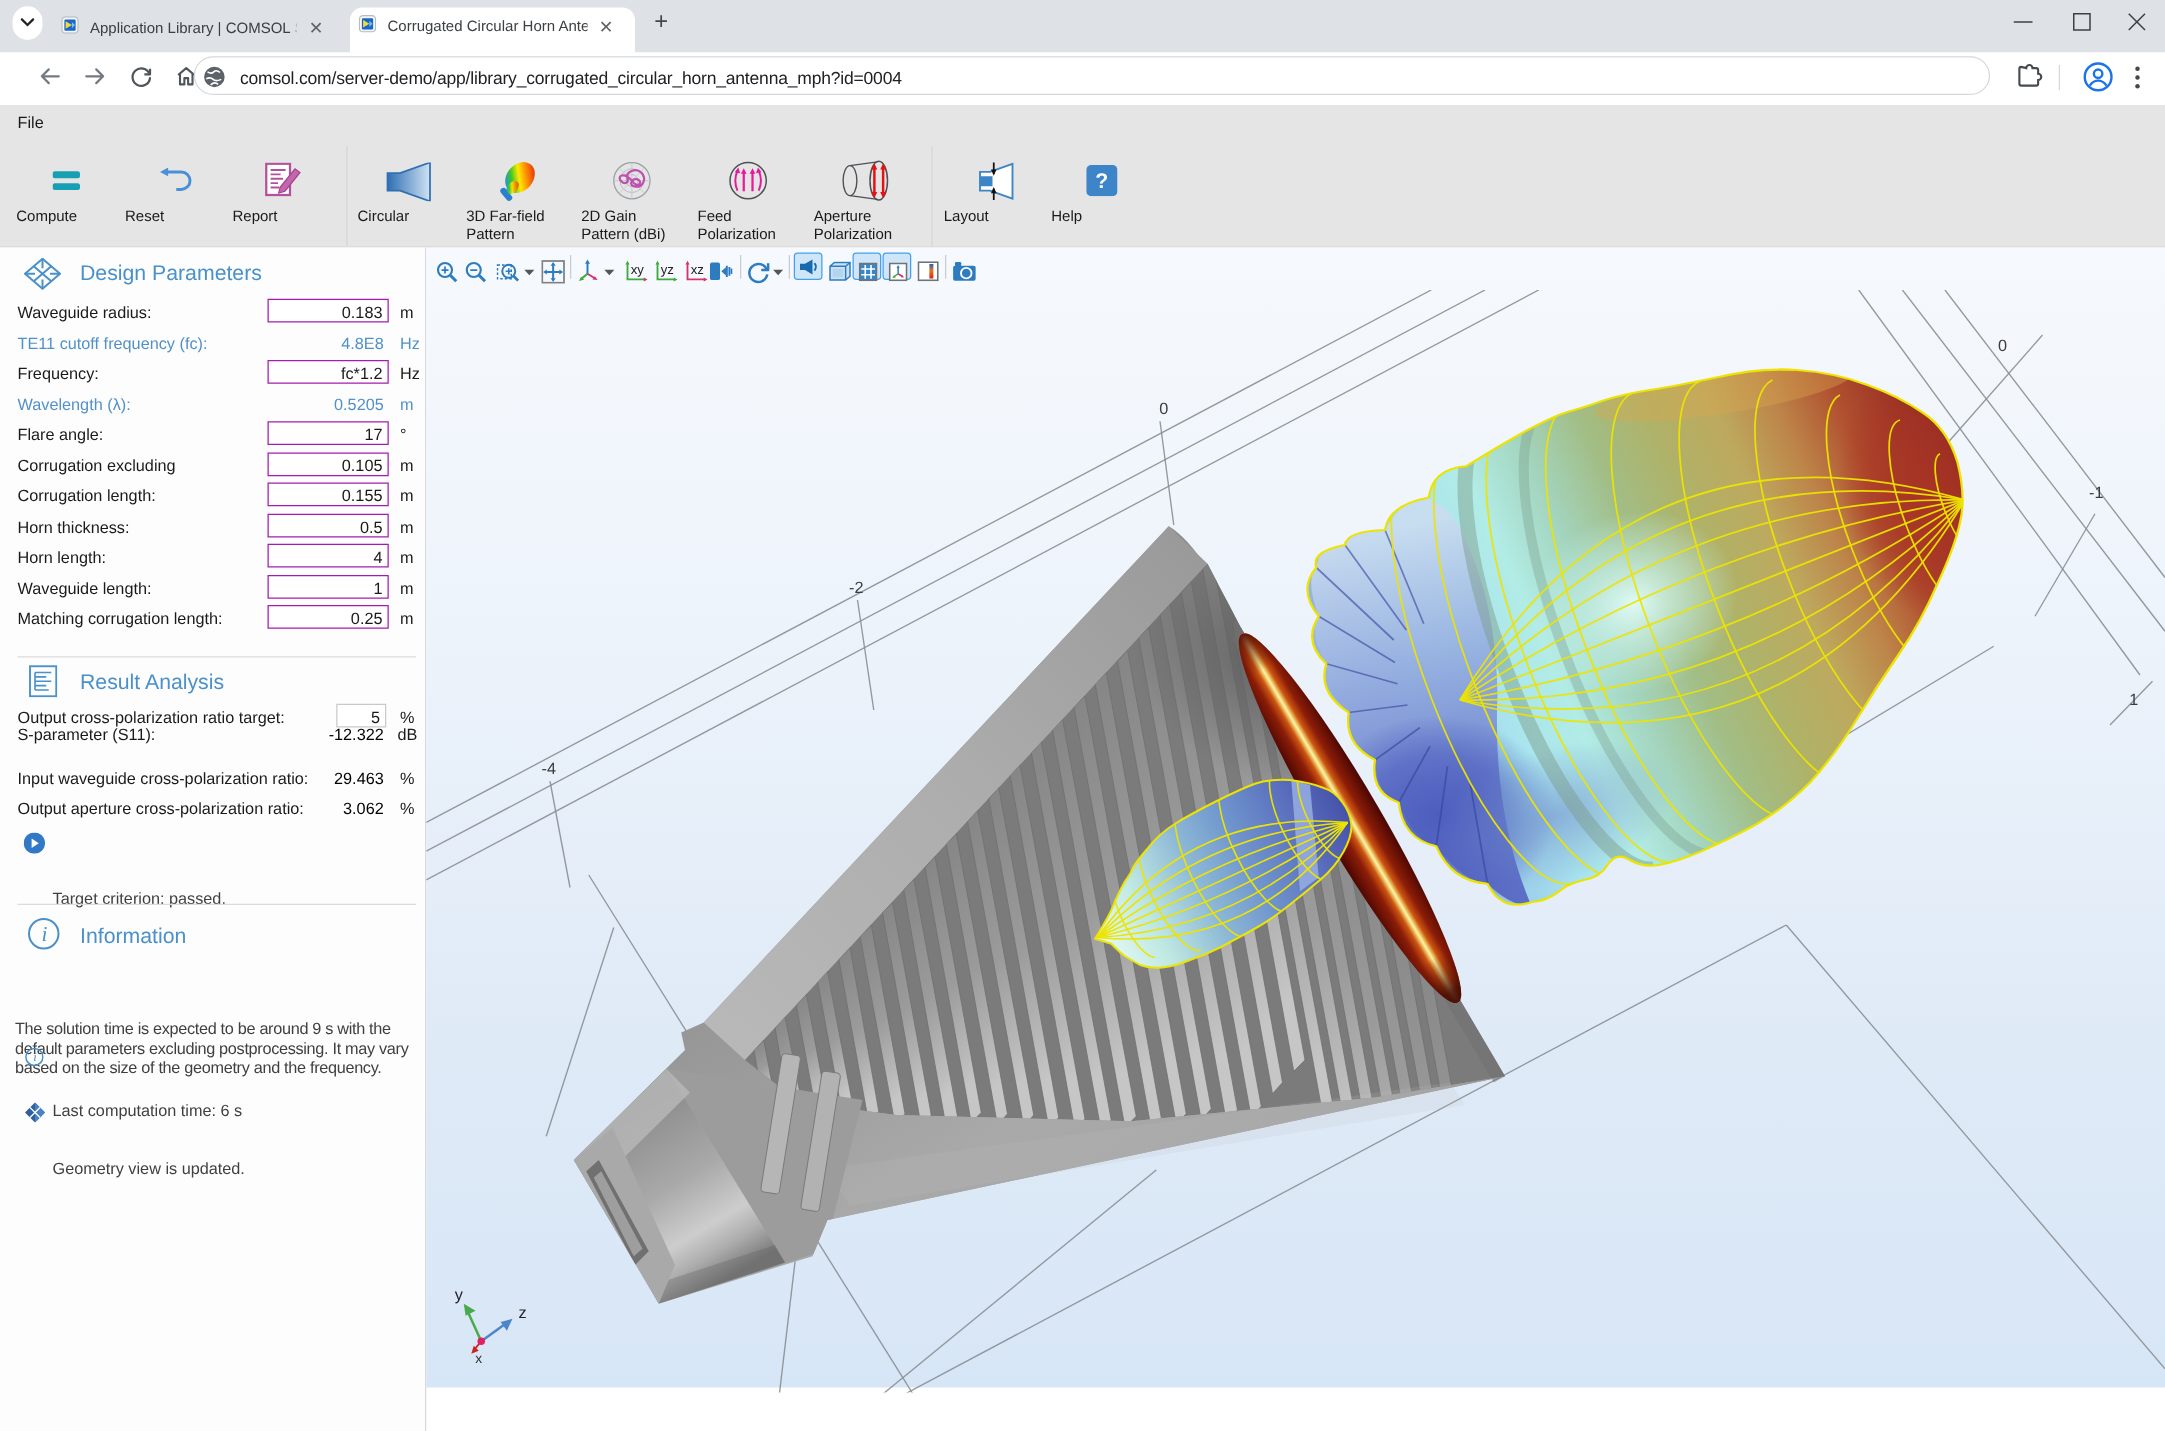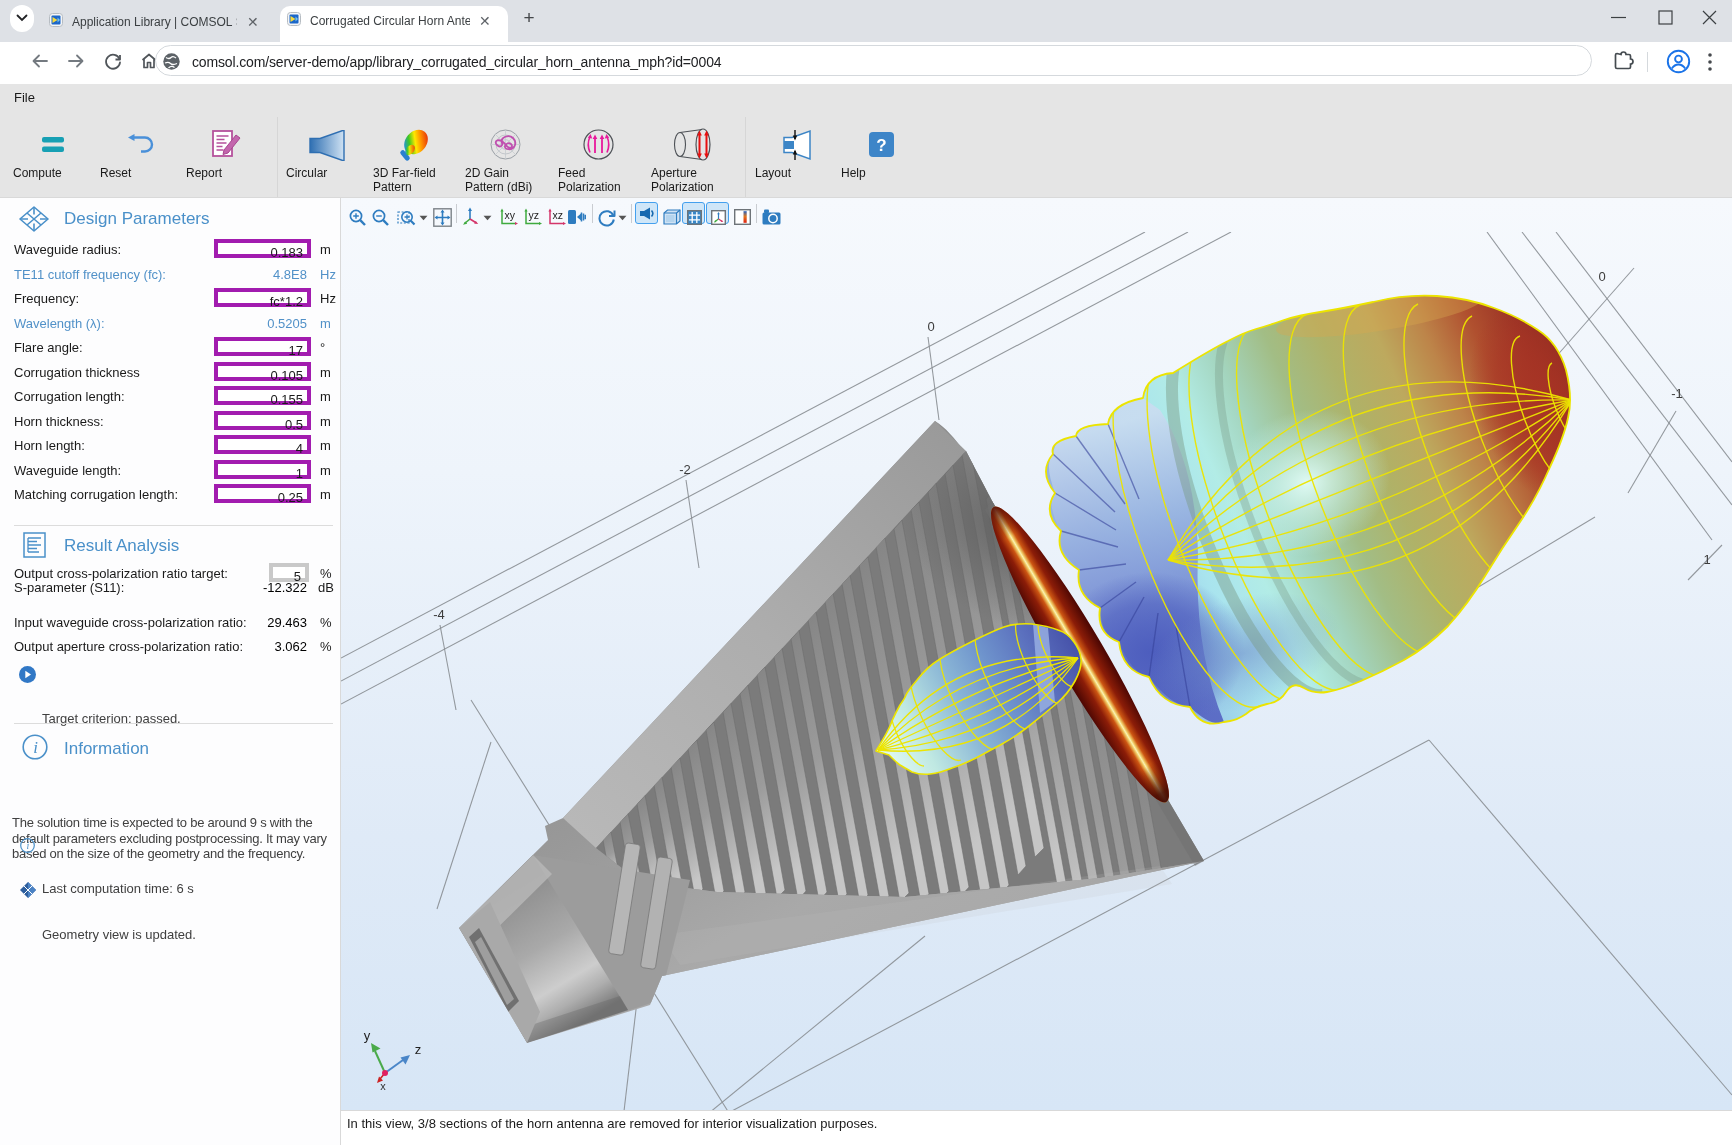--- a/index.html
+++ b/index.html
@@ -29,21 +29,21 @@
 #filemenu { position:absolute; left:14px; top:6px; font-size:13px; color:#1a1a1a; }
 .tlabel { position:absolute; top:82px; font-size:12px; color:#1a1a1a; text-align:left; line-height:14px; }
 .tsep { position:absolute; top:33px; width:1px; height:80px; background:#d6d6d6; }
 
 
 #lpanel { position:absolute; left:0; top:198px; width:341px; height:947px; background:#fdfdfe; border-right:1px solid #d9d9d9; }
 .sechead { position:absolute; font-size:17px; color:#4a90c9; }
 .prow { position:absolute; left:0; width:341px; height:24px; }
 .plab { position:absolute; left:14px; top:0; font-size:13px; color:#1a1a1a; }
 .plab.ro { color:#5191c8; }
-.pbox { position:absolute; left:214px; top:-3px; width:97px; height:19px; border:4px solid #a21caf; background:#fff; font-size:13px; color:#1a1a1a; text-align:right; padding:2px 4px 0 0; }
+.pbox { position:absolute; left:214px; top:-3px; width:97px; height:19px; border:1px solid #a21caf; background:#fff; font-size:13px; color:#1a1a1a; text-align:right; padding:2px 4px 0 0; }
 .pval { position:absolute; left:214px; top:0; width:93px; font-size:13px; text-align:right; }
 .punit { position:absolute; left:320px; top:0; font-size:13px; color:#1a1a1a; }
 .psep { position:absolute; left:14px; width:319px; height:1px; background:#dcdcdc; }
 .ptext { position:absolute; left:12px; font-size:13px; color:#404040; line-height:15.5px;margin-top:42px; }
 
 
 #graph { position:absolute; left:341px; top:198px; width:1391px; height:912px; background:linear-gradient(#f6f9fd 0%, #eef4fb 30%, #dfeaf7 70%, #d7e6f6 100%); }
 .gsep { position:absolute; top:6px; width:1px; height:19px; background:#c9ccd1; }
 .gbtn { position:absolute; top:4px; width:23px; height:22px; background:#cfe6f8; border:1.5px solid #44a0ee; border-radius:3px; }
 #caption { position:absolute; left:341px; top:1110px; width:1391px; height:35px; background:#ffffff; border-top:1px solid #d9d9d9; }
@@ -249,21 +249,21 @@
         <div class="plab ro">Wavelength (λ):</div>
         <div class="pval" style="color:#5191c8;">0.5205</div>
         <div class="punit" style="color:#5191c8;">m</div>
       </div>
     <div class="prow" style="top:142px;">
         <div class="plab">Flare angle:</div>
         <div class="pbox">17</div>
         <div class="punit">°</div>
       </div>
     <div class="prow" style="top:166.5px;">
-        <div class="plab">Corrugation thickness</div>
+        <div class="plab">Corrugation excluding</div>
         <div class="pbox">0.105</div>
         <div class="punit">m</div>
       </div>
     <div class="prow" style="top:191px;">
         <div class="plab">Corrugation length:</div>
         <div class="pbox">0.155</div>
         <div class="punit">m</div>
       </div>
     <div class="prow" style="top:215.5px;">
         <div class="plab">Horn thickness:</div>
@@ -733,17 +733,14 @@
         <path d="M385,1073 L403,1060" stroke="#4a86c8" stroke-width="2"></path>
         <path d="M410,1055 L400.5,1057.5 L405.5,1064.5 Z" fill="#4a86c8"></path>
         <path d="M385,1073 L380,1079" stroke="#cc2222" stroke-width="1.5"></path>
         <path d="M377,1083 L383,1080.5 L379,1076.5 Z" fill="#cc2222"></path>
         <circle cx="385" cy="1073" r="3" fill="#e02060"></circle>
         <text x="367" y="1040" font-size="13" fill="#222" text-anchor="middle" font-family="Liberation Sans">y</text>
         <text x="418" y="1054" font-size="13" fill="#222" text-anchor="middle" font-family="Liberation Sans">z</text>
         <text x="383" y="1090" font-size="11" fill="#333" text-anchor="middle" font-family="Liberation Sans">x</text>
       </g>
 </svg>
-  <div id="caption">
-      <div>In this view, 3/8 sections of the horn antenna are removed for interior visualization purposes.</div>
-    </div>
 
 </div>
 
 </body></html>

